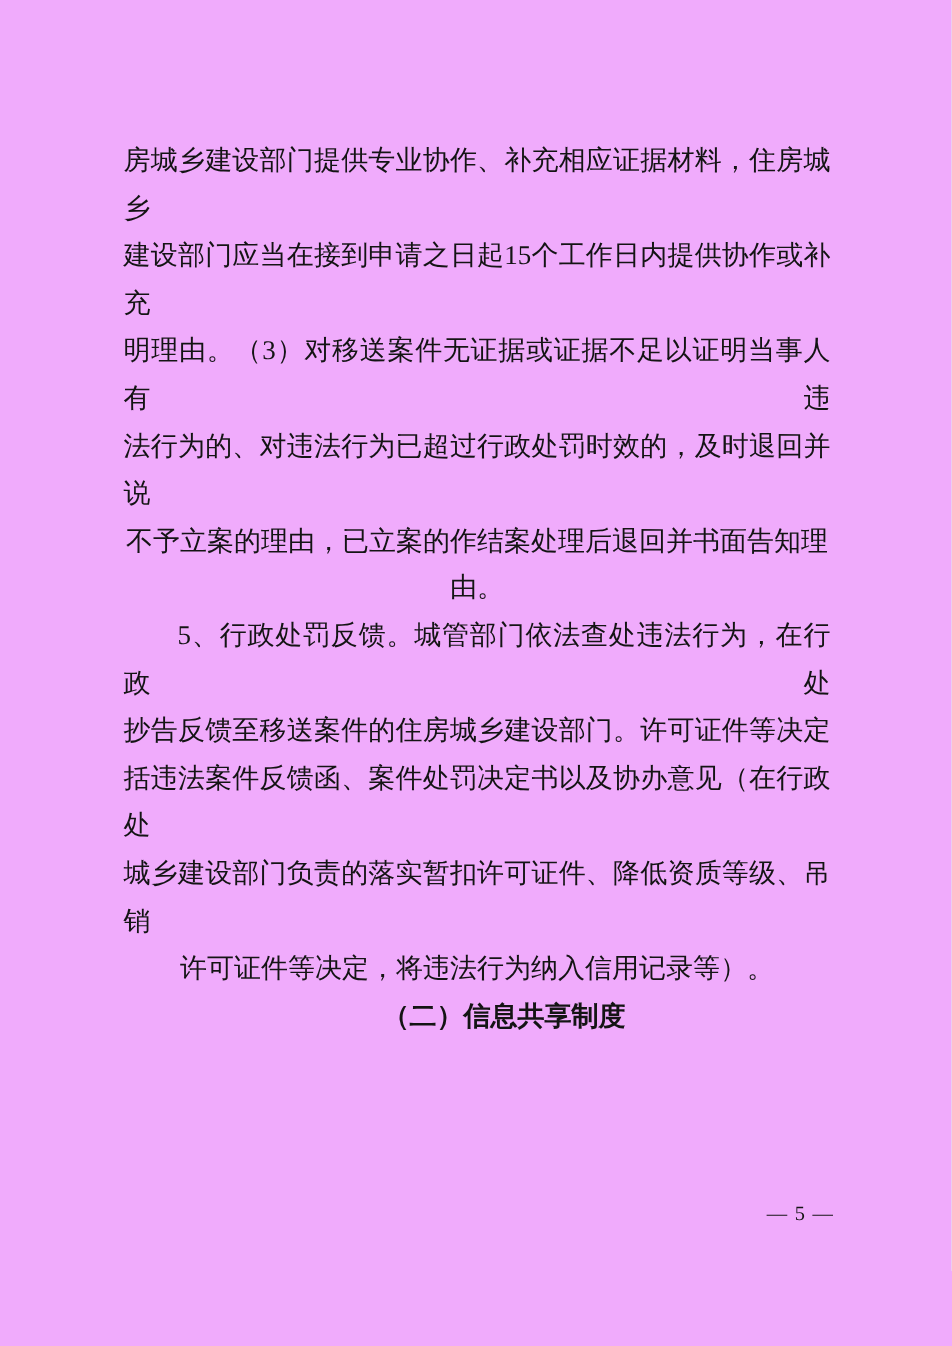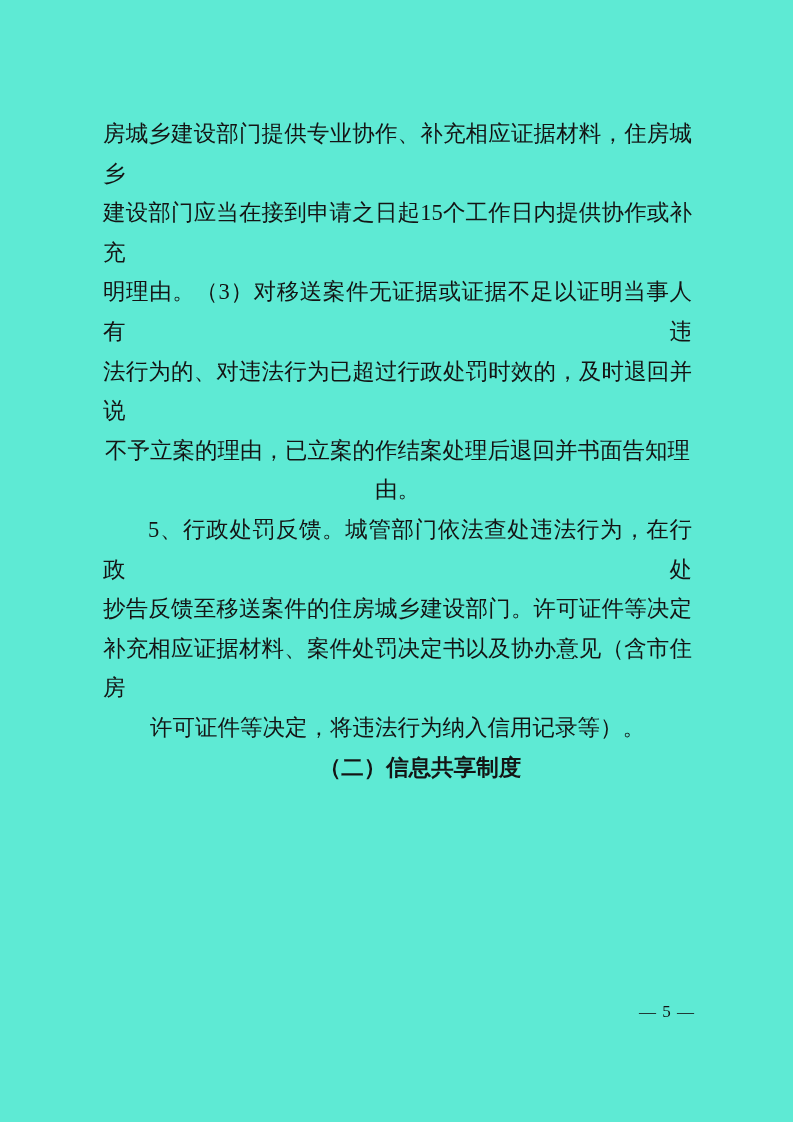--- a/index.html
+++ b/index.html
@@ -5,21 +5,21 @@
   html, body {
     margin: 0;
     padding: 0;
     background: #e8e8e8;
   }
   .page {
     position: relative;
     width: 793px;
     height: 1122px;
     margin: 0 auto;
-    background: #5eead4;
+    background: #f0abfc;
     font-family: "Liberation Serif", "DejaVu Serif", serif;
     color: #141414;
     overflow: hidden;
   }
   .doc-body {
     position: absolute;
     left: 103px;
     top: 114px;
     width: 589px;
     font-size: 22.5px;
@@ -52,18 +52,19 @@
 
 <div class="page">
   <div class="doc-body">
       <div class="line fill">房城乡建设部门提供专业协作、补充相应证据材料，住房城乡</div>
       <div class="line fill">建设部门应当在接到申请之日起15个工作日内提供协作或补充</div>
       <div class="line fill">明理由。（3）对移送案件无证据或证据不足以证明当事人有违</div>
       <div class="line fill">法行为的、对违法行为已超过行政处罚时效的，及时退回并说</div>
       <div class="line">不予立案的理由，已立案的作结案处理后退回并书面告知理由。</div>
       <div class="line indent fill">5、行政处罚反馈。城管部门依法查处违法行为，在行政处</div>
       <div class="line fill">抄告反馈至移送案件的住房城乡建设部门。许可证件等决定</div>
-      <div class="line fill">补充相应证据材料、案件处罚决定书以及协办意见（含市住房</div>
+      <div class="line fill">括违法案件反馈函、案件处罚决定书以及协办意见（在行政处</div>
+      <div class="line fill">城乡建设部门负责的落实暂扣许可证件、降低资质等级、吊销</div>
       <div class="line">许可证件等决定，将违法行为纳入信用记录等）。</div>
       <div class="line indent bold">（二）信息共享制度</div>
     </div>
   <div class="page-number">— 5 —</div>
 </div>
 
 </body></html>

